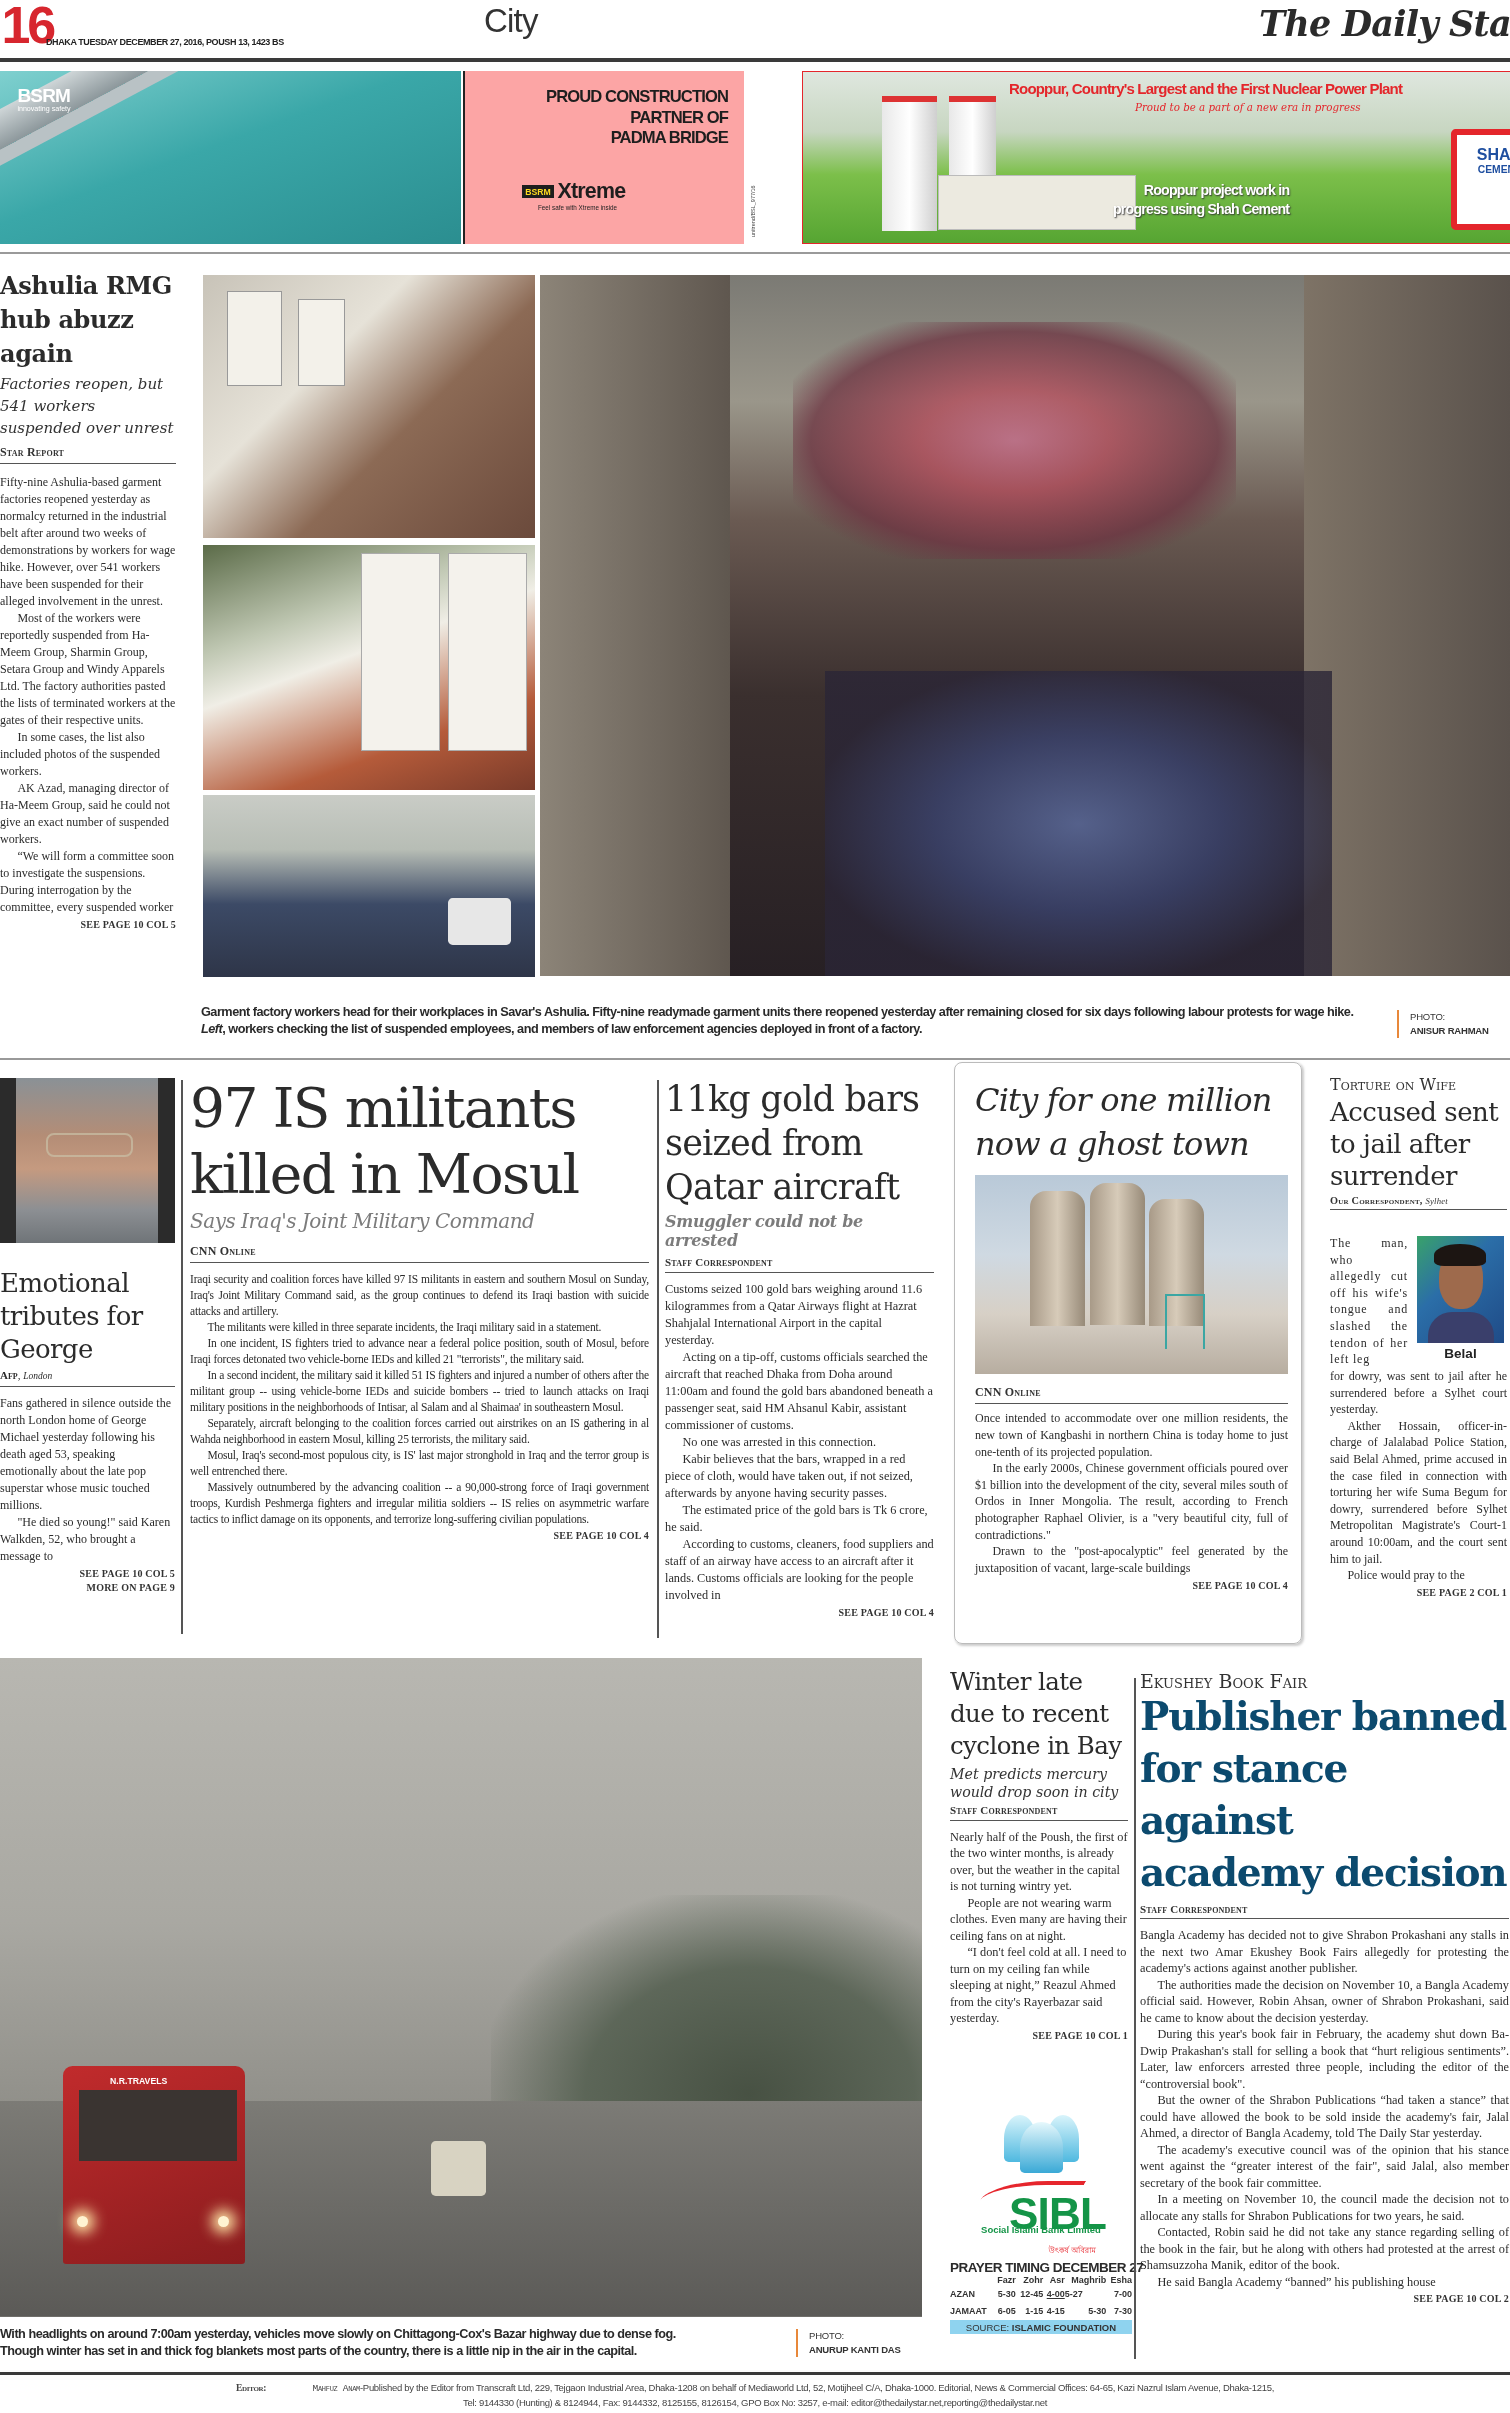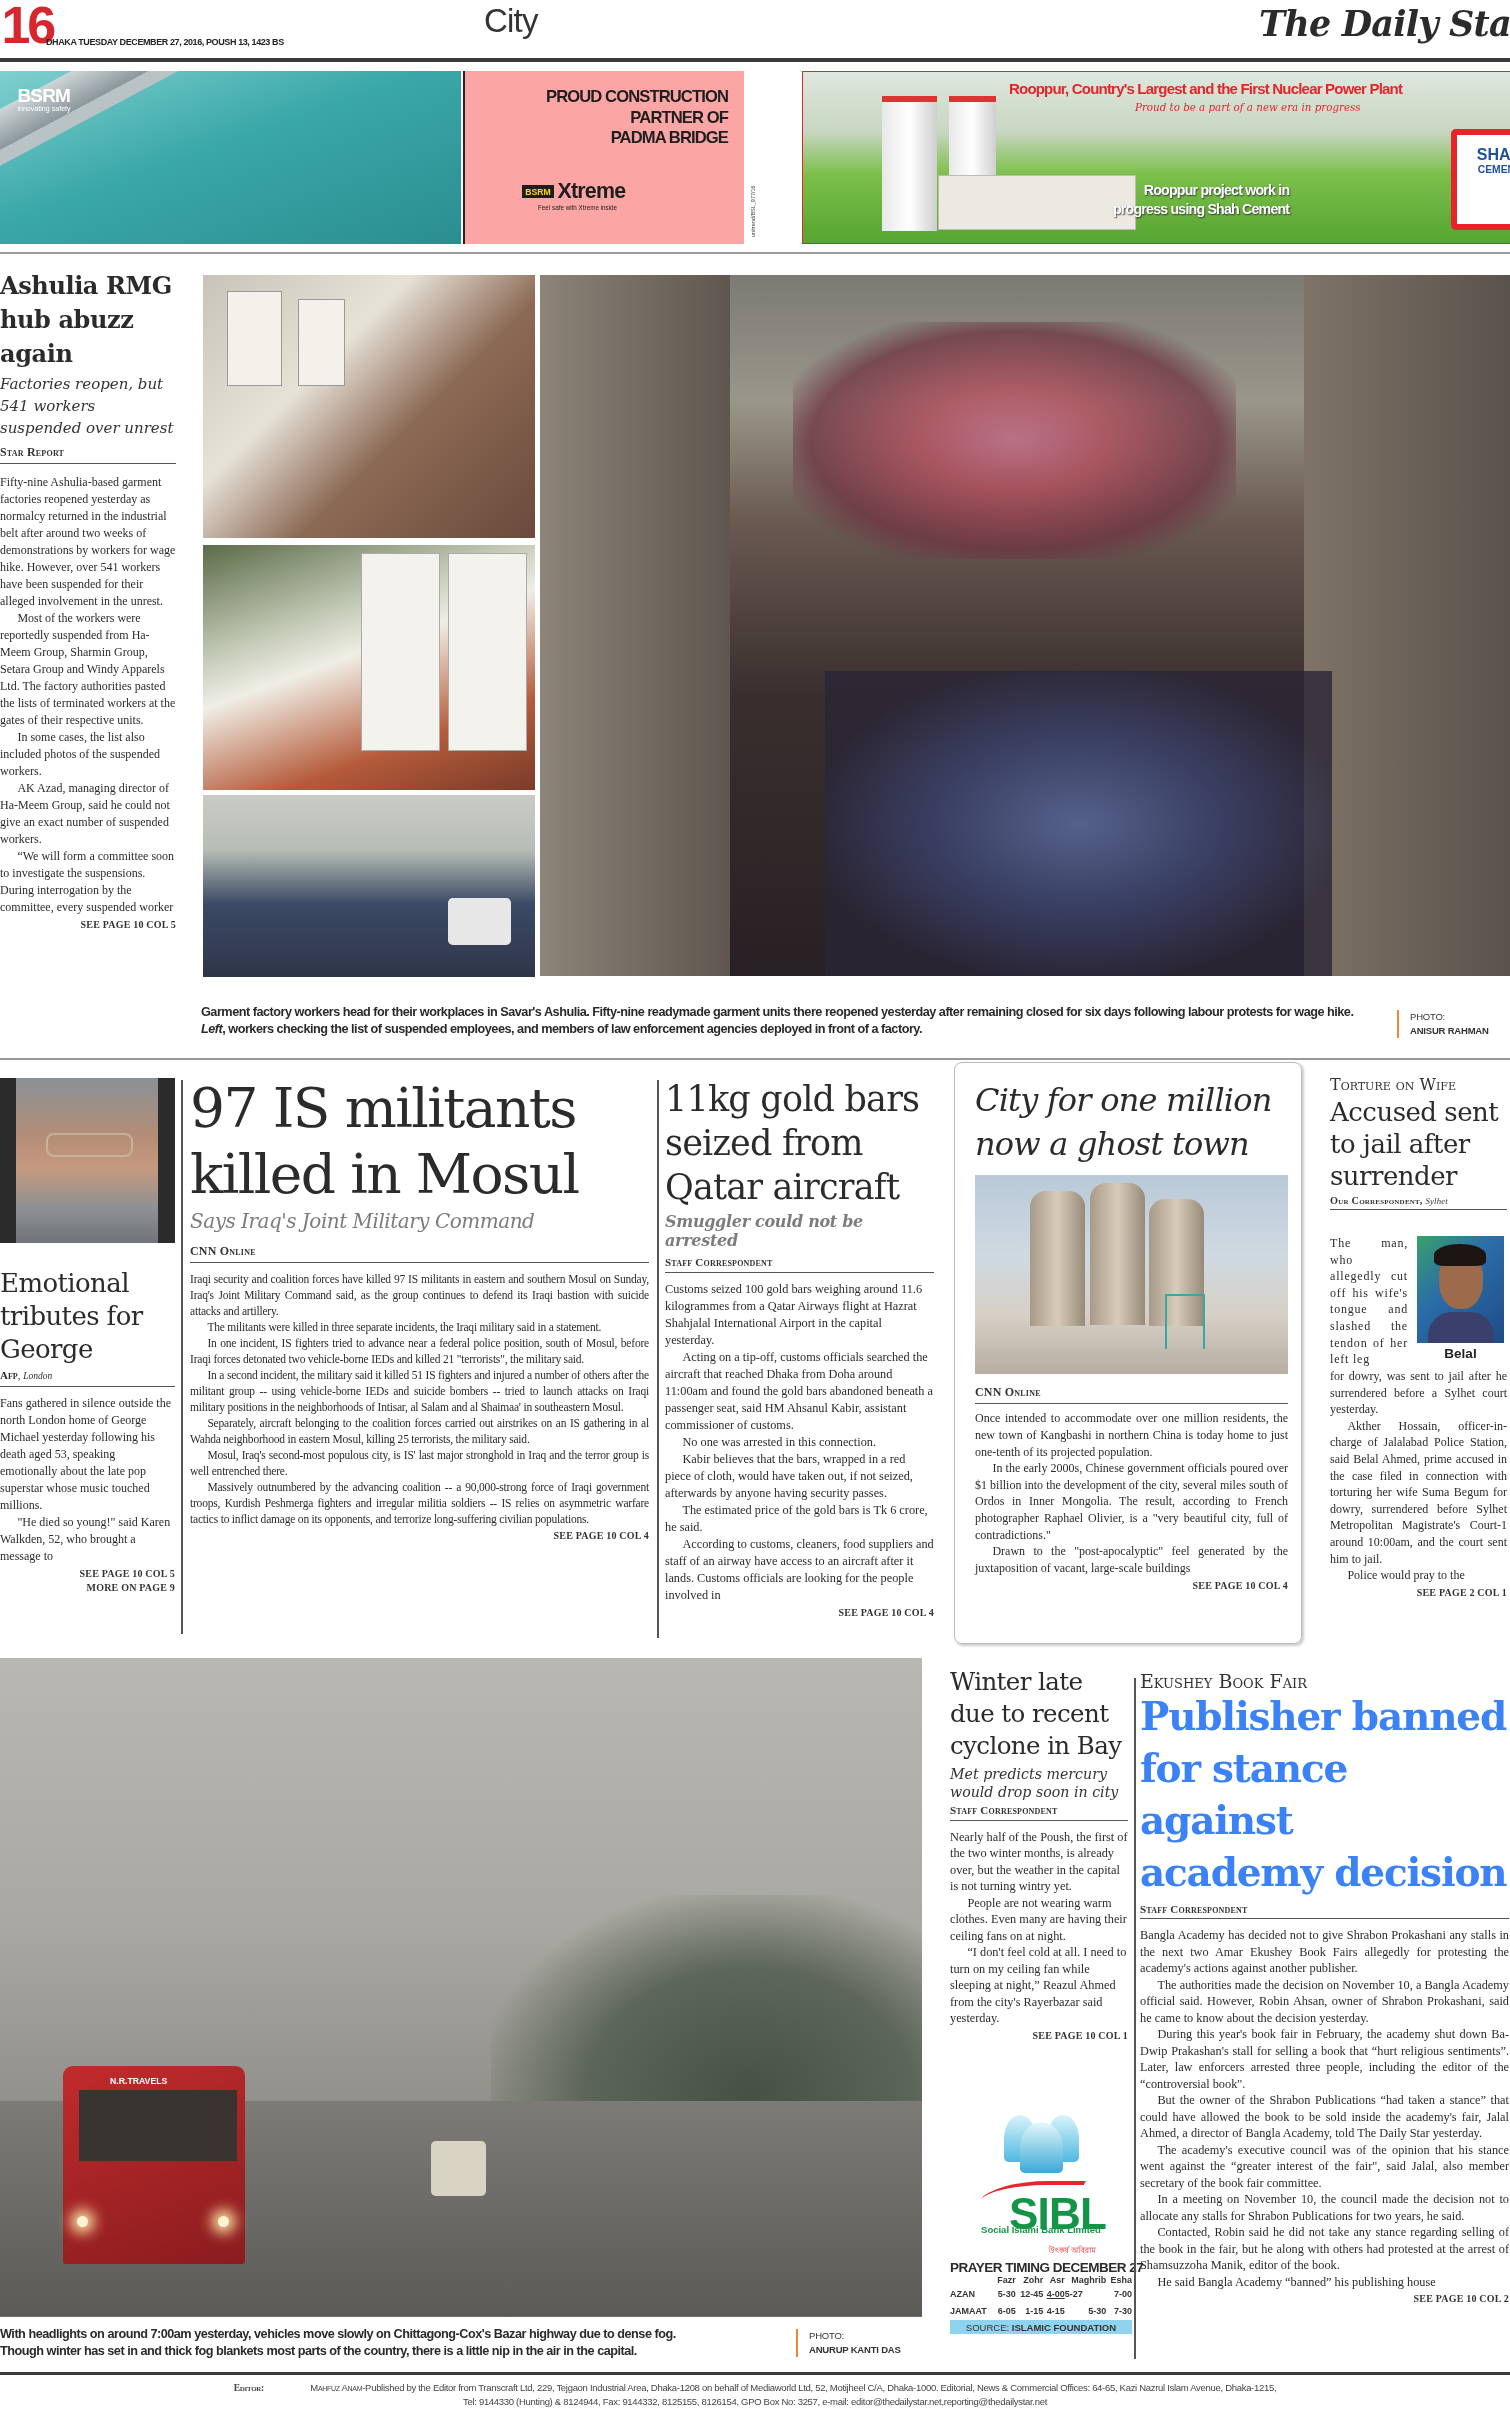--- a/index.html
+++ b/index.html
@@ -306,21 +306,21 @@
   </table>
   <div class="sans" style="background:#8fd3ef;text-align:center;font-size:9.5px;color:#333;padding:1.6px 0;">
     <span>SOURCE:</span>
     <b>ISLAMIC FOUNDATION</b>
   </div>
 </div>
 <div class="vrule" style="left:1134px;top:1678px;height:681px;"></div>
 
 <div class="abs" style="left:1140px;top:1670px;width:369px;">
   <div class="serif" style="font-variant:small-caps;font-size:19px;color:#333;line-height:22px;">Ekushey Book Fair</div>
-  <h1 class="serif" style="font-size:39px;line-height:52px;font-weight:bold;color:#3b82f6;letter-spacing:-1.2px;margin-top:-1.6px;">
+  <h1 class="serif" style="font-size:39px;line-height:52px;font-weight:bold;color:#0c4a6e;letter-spacing:-1.2px;margin-top:-1.6px;">
     <div>Publisher banned</div>
     <div>for stance against</div>
     <div>academy decision</div>
   </h1>
   <div class="byline" style="margin-top:4.7px;font-size:11px;">Staff Correspondent</div>
   <div class="body-text justify" style="margin-top:8px;font-size:12.3px;line-height:16.5px;">
     <p>Bangla Academy has decided not to give Shrabon Prokashani any stalls in the next two Amar Ekushey Book Fairs allegedly for protesting the academy's actions against another publisher.</p>
     <p>The authorities made the decision on November 10, a Bangla Academy official said. However, Robin Ahsan, owner of Shrabon Prokashani, said he came to know about the decision yesterday.</p>
     <p>During this year's book fair in February, the academy shut down Ba-Dwip Prakashan's stall for selling a book that “hurt religious sentiments”. Later, law enforcers arrested three people, including the editor of the “controversial book".</p>
     <p>But the owner of the Shrabon Publications “had taken a stance” that could have allowed the book to be sold inside the academy's fair, Jalal Ahmed, a director of Bangla Academy, told The Daily Star yesterday.</p>
@@ -329,17 +329,17 @@
     <p>Contacted, Robin said he did not take any stance regarding selling of the book in the fair, but he along with others had protested at the arrest of Shamsuzzoha Manik, editor of the book.</p>
     <p>He said Bangla Academy “banned” his publishing house</p>
   </div>
   <div class="see-page">SEE PAGE 10 COL 2</div>
 </div>
 
 <div class="abs" style="left:0;top:2372px;width:1510px;height:3.2px;background:#3a3a3a;"></div>
 <div class="abs sans" style="left:0;top:2381px;width:1510px;text-align:center;font-size:9.5px;line-height:14.2px;color:#444;letter-spacing:-0.3px;">
   <div>
     <span style="font-family:'Liberation Serif',serif;font-variant:small-caps;font-weight:bold;">Editor:</span>
-    <span style="font-family:Liberation Sans, sans-serif;font-variant:small-caps;margin-left:44px;">Mahfuz Anam</span><span>-Published by the Editor from Transcraft Ltd, 229, Tejgaon Industrial Area, Dhaka-1208 on behalf of Mediaworld Ltd, 52, Motijheel C/A, Dhaka-1000. Editorial, News &amp; Commercial Offices: 64-65, Kazi Nazrul Islam Avenue, Dhaka-1215,</span>
+    <span style="font-family:Liberation Mono, monospace;font-variant:small-caps;margin-left:44px;">Mahfuz Anam</span><span>-Published by the Editor from Transcraft Ltd, 229, Tejgaon Industrial Area, Dhaka-1208 on behalf of Mediaworld Ltd, 52, Motijheel C/A, Dhaka-1000. Editorial, News &amp; Commercial Offices: 64-65, Kazi Nazrul Islam Avenue, Dhaka-1215,</span>
   </div>
   <div>Tel: 9144330 (Hunting) &amp; 8124944, Fax: 9144332, 8125155, 8126154, GPO Box No: 3257, e-mail: editor@thedailystar.net,reporting@thedailystar.net</div>
 </div>
 
 
 </body></html>

